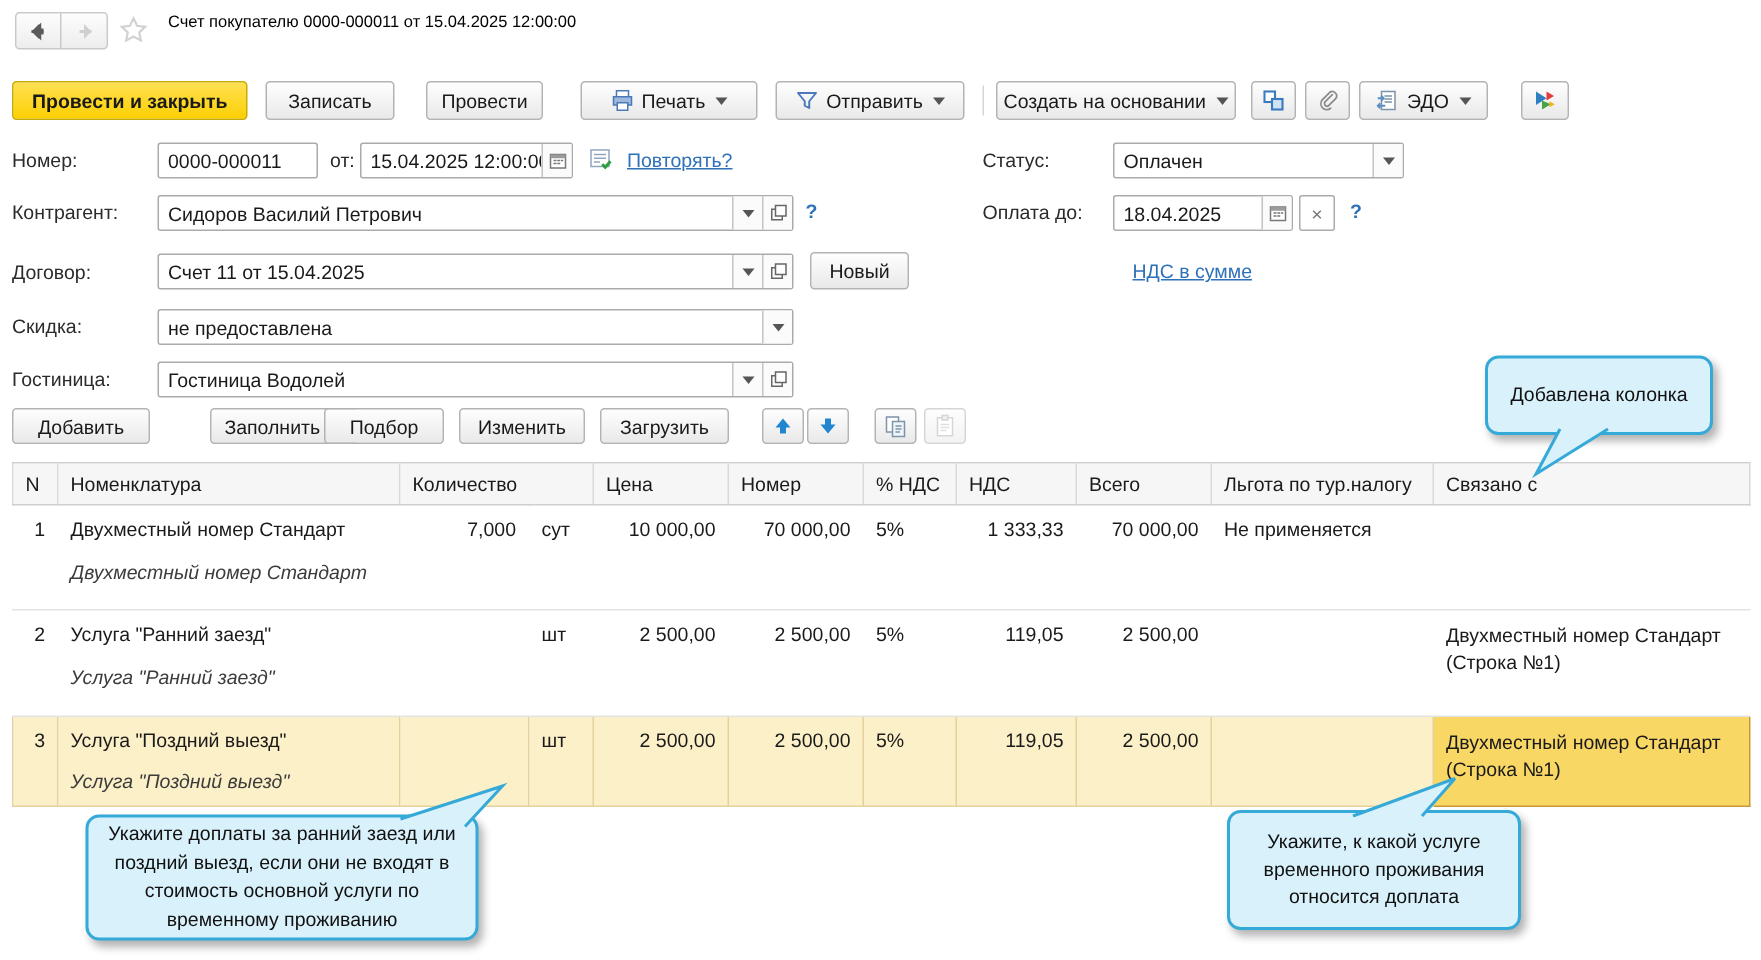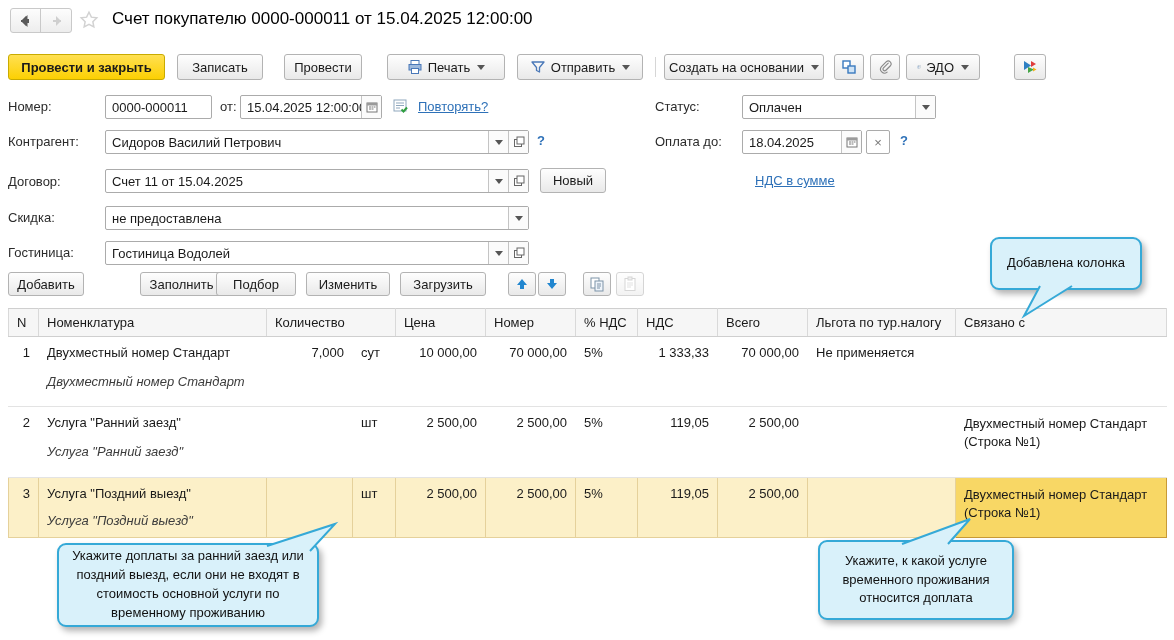--- a/index.html
+++ b/index.html
@@ -5,21 +5,21 @@
   * { margin:0; padding:0; box-sizing:border-box; }
   html,body { background:#fff; }
   body { font-family:"Liberation Sans", sans-serif; font-size:13px; color:#1a1a1a; }
   #canvas { position:relative; width:1174px; height:640px; background:#fff; overflow:hidden; }
   .abs { position:absolute; }
 
   
   .navgroup { left:10px; top:8px; width:62px; height:25px; border:1px solid #c9c9c9; border-radius:3px; background:linear-gradient(#fdfdfd,#ededed); display:flex; }
   .navbtn { width:50%; display:flex; align-items:center; justify-content:center; }
   .navbtn.back { border-right:1px solid #c9c9c9; }
-  .title { left:112px; top:9px; font-size:17px; color:#000; white-space:nowrap; }
+  .title { left:112px; top:9px; font-size:11px; color:#000; white-space:nowrap; }
   .star { left:78px; top:9px; }
 
   
   .btn { height:26px; border:1px solid #b3b3b3; border-radius:3px; background:linear-gradient(#fefefe,#e9e9e9); display:inline-flex; align-items:center; justify-content:center; gap:5px; padding:0 10px; font-size:13px; color:#1a1a1a; cursor:default; white-space:nowrap; }
   .btn.primary { background:linear-gradient(#ffe052,#fcd003); border-color:#c9ab00; font-weight:bold; }
   .dd-arrow { width:0; height:0; border-left:4px solid transparent; border-right:4px solid transparent; border-top:5px solid #555; margin-left:2px; }
   .vsep { width:1px; background:#d6d6d6; }
 
   
   .lbl { color:#2b2b2b; white-space:nowrap; }
@@ -122,21 +122,21 @@
     </button>
   </div>
   <div class="abs" style="left:870px; top:54px;">
     <button class="btn" style="width:30px; padding:0;">
       <svg class="icon16" viewBox="0 0 16 16">
           <path d="M11.5 4.5 6.2 9.8a1.9 1.9 0 0 0 2.7 2.7l5-5a3.2 3.2 0 0 0-4.5-4.5L4 8.4a4.4 4.4 0 0 0 6.2 6.2" fill="none" stroke="#8a8a8a" stroke-width="1.3" stroke-linecap="round" transform="scale(0.9) translate(1,0)"></path>
         </svg>
     </button>
   </div>
   <div class="abs" style="left:906px; top:54px;">
-    <button class="btn" style="width:74px;">
+    <button class="btn" style="width:86px;">
       <svg class="icon16" viewBox="0 0 16 16">
           <rect x="4" y="2" width="9" height="12" fill="#fff" stroke="#7d93a8"></rect>
           <path d="M6 5h5M6 7h5M6 9h5" stroke="#7d93a8"></path>
           <path d="M1.5 6.5h4M3.8 4.8l1.7 1.7-1.7 1.7" fill="none" stroke="#5b8ec4" stroke-width="1.2"></path>
           <path d="M6.5 11.5h-4M3.2 9.8 1.5 11.5l1.7 1.7" fill="none" stroke="#5b8ec4" stroke-width="1.2"></path>
         </svg>
       <span>ЭДО</span>
         <span class="dd-arrow"></span>
     </button>
   </div>
@@ -247,21 +247,21 @@
         <span class="dd-arrow" style="margin:0;"></span>
       </span>
     <span class="miniBtn">
       <svg class="icon12" viewBox="0 0 12 12">
           <rect x="1.5" y="3.5" width="7" height="7" fill="#fff" stroke="#666"></rect>
           <rect x="4" y="1" width="7" height="7" fill="#fff" stroke="#666"></rect>
         </svg>
     </span>
   </div>
 
-  <div class="abs" style="left:8px; top:272px;"><button class="btn" style="height:24px; width:76px;align-items:center;">
+  <div class="abs" style="left:8px; top:272px;"><button class="btn" style="height:24px; width:92px;align-items:center;">
         <span>Добавить</span>
       </button></div>
   <div class="abs" style="left:108px; top:272px;margin-left:32px;"><button class="btn" style="height:24px; width:98px;">
         <span>Заполнить</span>
         <span class="dd-arrow"></span>
       </button></div>
   <div class="abs" style="left:216px; top:272px;"><button class="btn" style="height:24px; width:80px;">
         <span>Подбор</span>
       </button></div>
   <div class="abs" style="left:306px; top:272px;"><button class="btn" style="height:24px; width:84px;">

